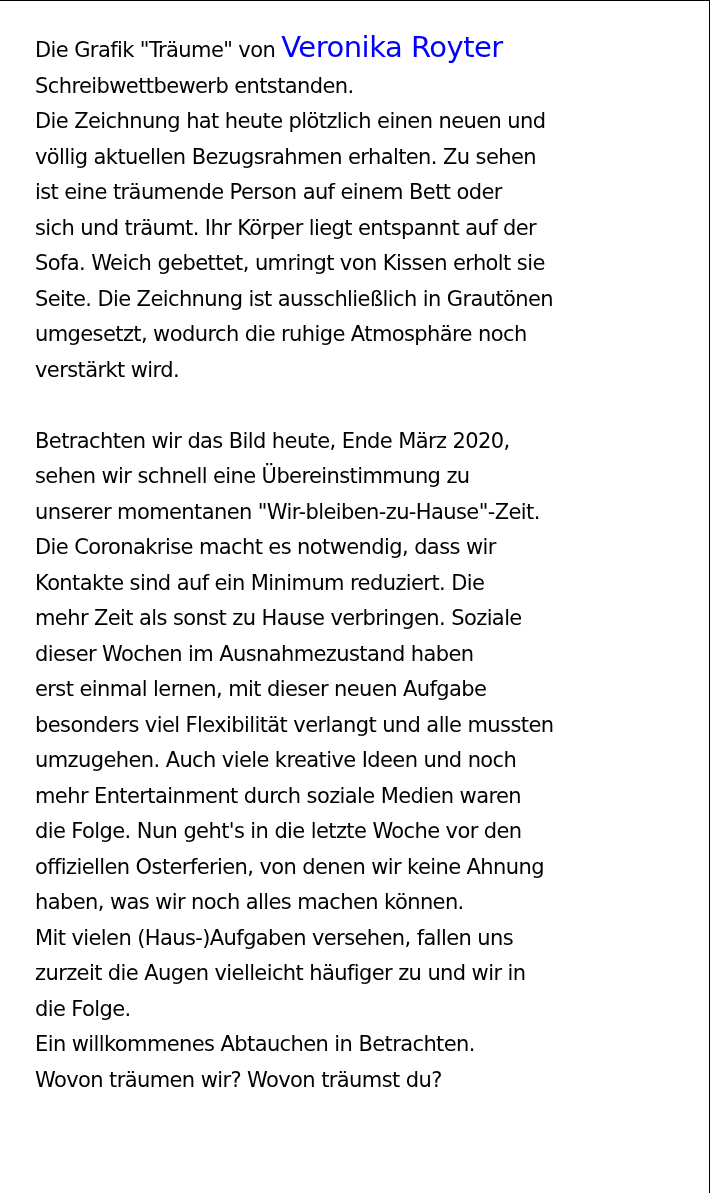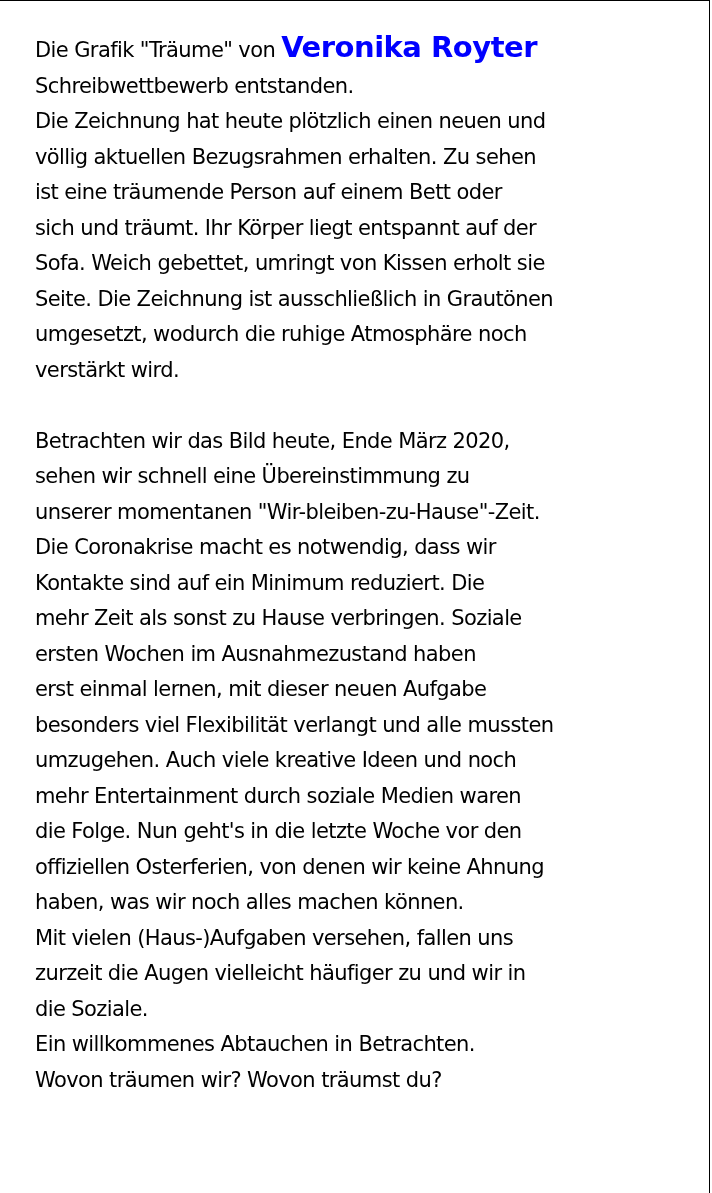--- a/index.html
+++ b/index.html
@@ -34,21 +34,21 @@
       color: #000000;
       letter-spacing: -0.6px;
       word-spacing: 0px;
     }
     .line {
       display: block;
       white-space: nowrap;
     }
     .author {
       color: #0000ff;
-      font-weight: bold;
+      font-weight: normal;
       font-size: 29px;
       letter-spacing: -0.5px;
       text-decoration: none;
       cursor: pointer;
     }
     .blank {
       display: block;
       height: 35.5px;
     }
   </style>
@@ -74,27 +74,27 @@
 
   <span class="blank"></span>
 
   <div>
     <span class="line">Betrachten wir das Bild heute, Ende März 2020,</span>
     <span class="line">sehen wir schnell eine Übereinstimmung zu</span>
     <span class="line">unserer momentanen "Wir-bleiben-zu-Hause"-Zeit.</span>
     <span class="line">Die Coronakrise macht es notwendig, dass wir</span>
     <span class="line">Kontakte sind auf ein Minimum reduziert. Die</span>
     <span class="line">mehr Zeit als sonst zu Hause verbringen. Soziale</span>
-    <span class="line">ersten Wochen im Ausnahmezustand haben</span>
+    <span class="line">dieser Wochen im Ausnahmezustand haben</span>
     <span class="line">erst einmal lernen, mit dieser neuen Aufgabe</span>
     <span class="line">besonders viel Flexibilität verlangt und alle mussten</span>
     <span class="line">umzugehen. Auch viele kreative Ideen und noch</span>
     <span class="line">mehr Entertainment durch soziale Medien waren</span>
     <span class="line">die Folge. Nun geht's in die letzte Woche vor den</span>
     <span class="line">offiziellen Osterferien, von denen wir keine Ahnung</span>
     <span class="line">haben, was wir noch alles machen können.</span>
     <span class="line">Mit vielen (Haus-)Aufgaben versehen, fallen uns</span>
     <span class="line">zurzeit die Augen vielleicht häufiger zu und wir in</span>
-    <span class="line">die Soziale.</span>
+    <span class="line">die Folge.</span>
     <span class="line">Ein willkommenes Abtauchen in Betrachten.</span>
     <span class="line">Wovon träumen wir? Wovon träumst du?</span>
   </div>
 </div>
 
 </body></html>

